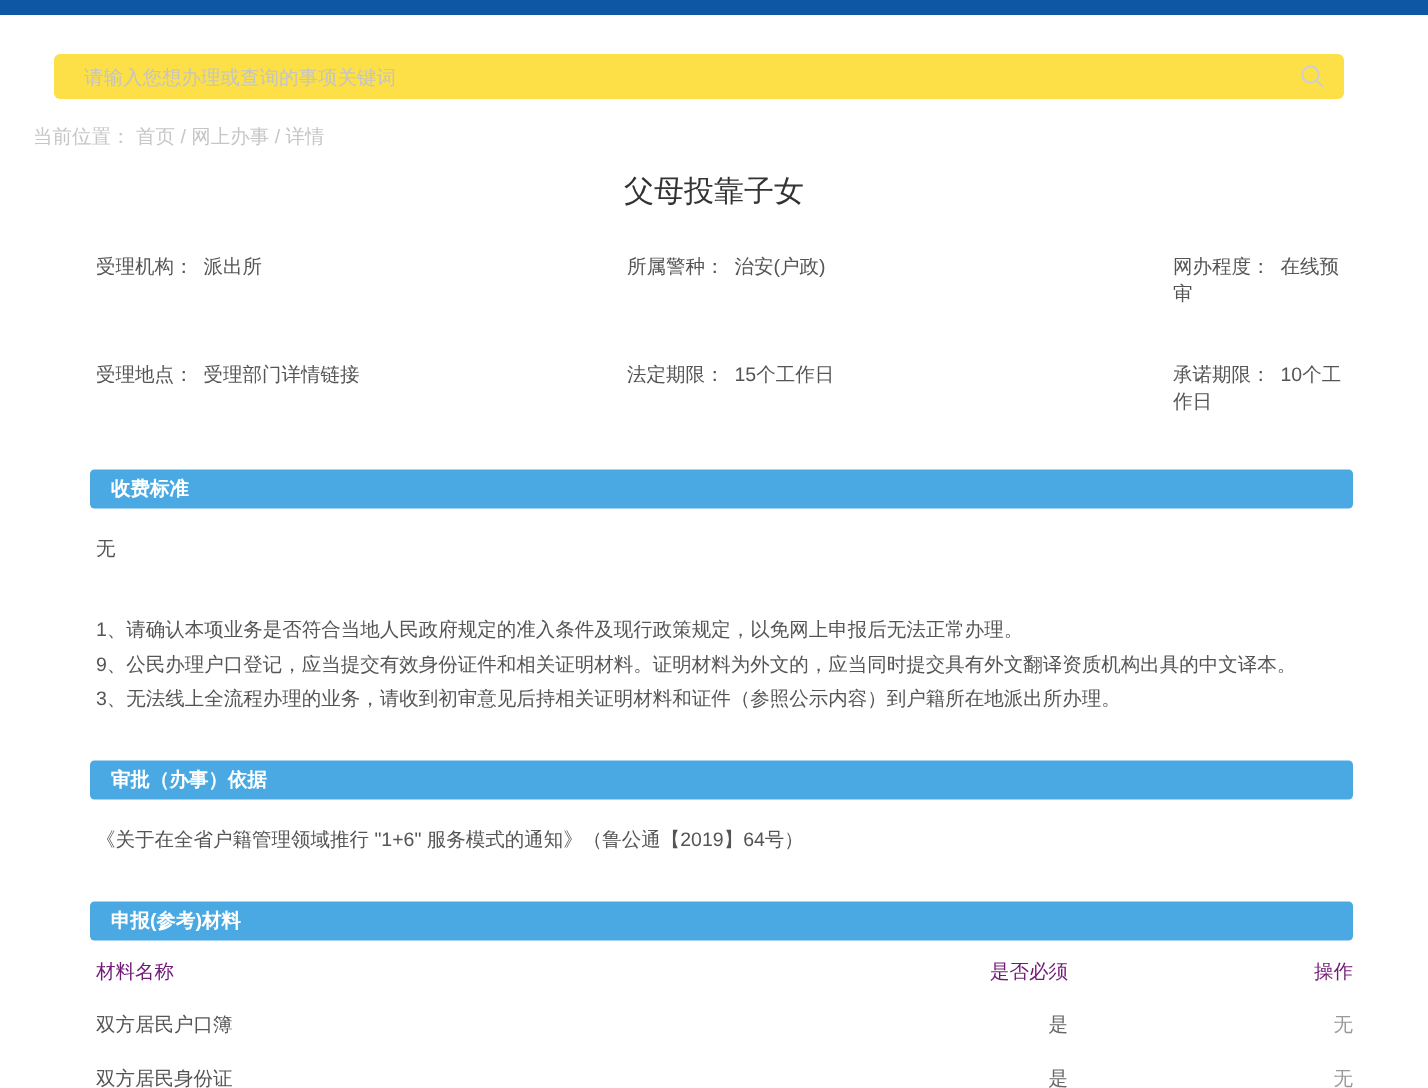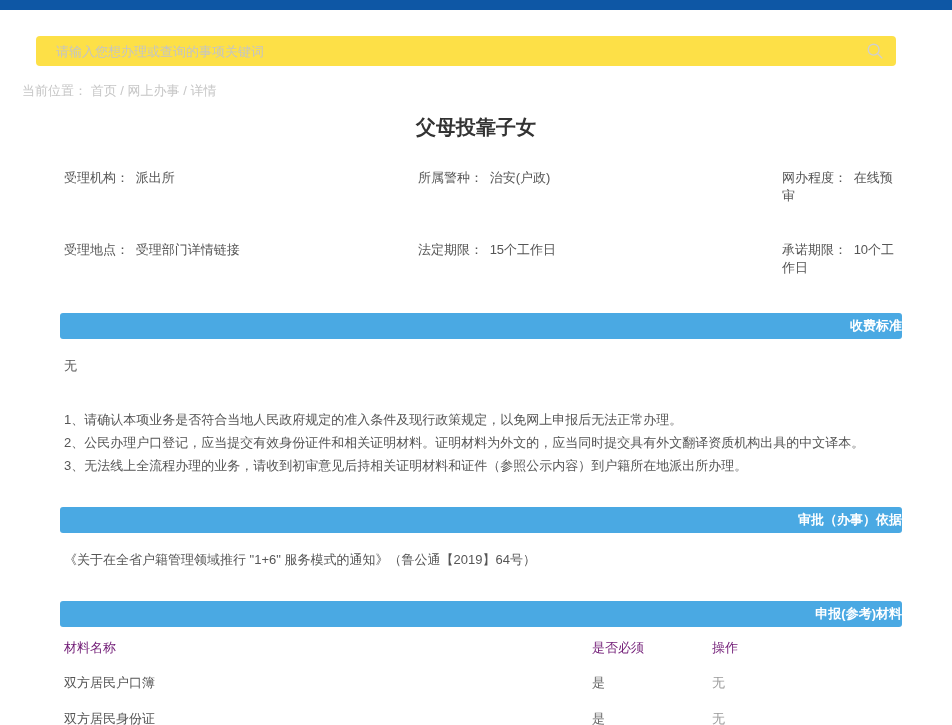--- a/index.html
+++ b/index.html
@@ -44,21 +44,21 @@
   .breadcrumb {
     margin-left: 22px;
     color: #C6C6C6;
     font-size: 13px;
   }
   .breadcrumb span { color: #C6C6C6; }
   .page-title {
     text-align: center;
     font-size: 20px;
     color: #333;
-    font-weight: 700;
+    font-weight: 400;
     margin: 14px 0 16px;
   }
   .content { margin: 0 50px 0 60px; }
   .info-grid {
     display: grid;
     grid-template-columns: 318px 328px 1fr;
     row-gap: 24px;
     padding: 12px 0 22px 4px;
     color: #555;
     gap: 36px;
@@ -72,36 +72,35 @@
   .section-header {
     background: #4AA9E3;
     color: #fff;
     font-weight: bold;
     font-size: 13px;
     height: 26px;
     line-height: 26px;
     padding-left: 14px;
     border-radius: 3px;
     margin-top: 14px;
-    text-align: right;
   }
   .section-body {
     padding: 15px 0 16px 4px;
     color: #555;
     line-height: 23px;
   }
   .guide-item { line-height: 23px; }
   .materials-table { padding: 4px 0 0 4px; }
   .mat-row {
     display: grid;
     grid-template-columns: 1fr 120px 190px;
     align-items: center;
     height: 36px;
   }
-  .mat-row .c2, .mat-row .c3 { text-align: left; }
+  .mat-row .c2, .mat-row .c3 { text-align: right; }
   .mat-header { color: #701a75; height: 34px; }
   .mat-cell-required { color: #666; }
   .mat-cell-op { color: #999; }
 </style>
 </head>
 <body>
 
 <div class="topbar"></div>
 
 <div class="search-wrap">
@@ -150,21 +149,21 @@
       <span>承诺期限：</span>
       <span class="info-value">10个工作日</span>
     </div>
   </div>
 
   <div class="section-header">收费标准</div>
   <div class="section-body">无</div>
 
   <div class="section-body">
     <div class="guide-item">1、请确认本项业务是否符合当地人民政府规定的准入条件及现行政策规定，以免网上申报后无法正常办理。</div>
-    <div class="guide-item">2、公民办理户口登记，应当提交有效身份证件和相关证明材料。证明材料为外文的，应当同时提交具有外文翻译资质机构出具的中文译本。</div>
+    <div class="guide-item">9、公民办理户口登记，应当提交有效身份证件和相关证明材料。证明材料为外文的，应当同时提交具有外文翻译资质机构出具的中文译本。</div>
     <div class="guide-item">3、无法线上全流程办理的业务，请收到初审意见后持相关证明材料和证件（参照公示内容）到户籍所在地派出所办理。</div>
   </div>
 
   <div class="section-header">审批（办事）依据</div>
   <div class="section-body">《关于在全省户籍管理领域推行 "1+6" 服务模式的通知》（鲁公通【2019】64号）</div>
 
   <div class="section-header">申报(参考)材料</div>
   <div class="materials-table">
     <div class="mat-row mat-header">
       <div class="c1">材料名称</div>

